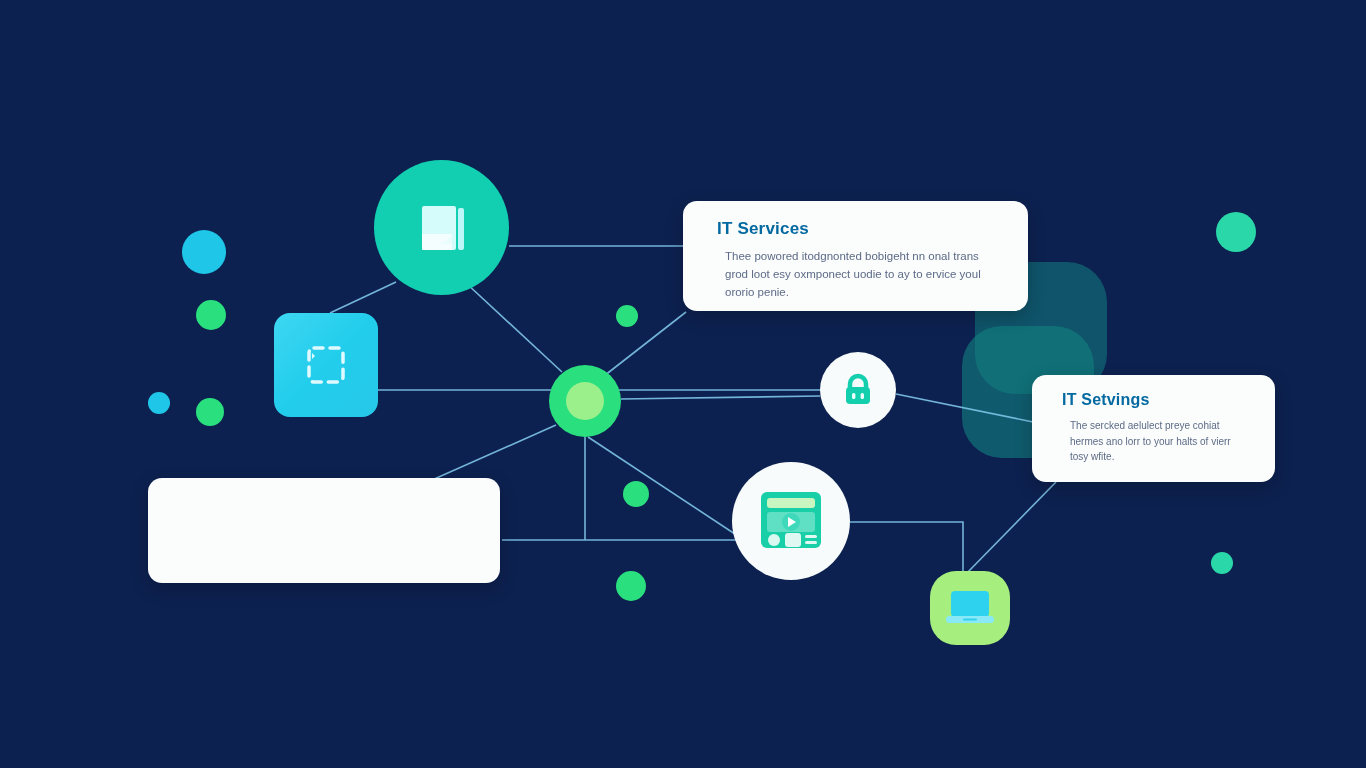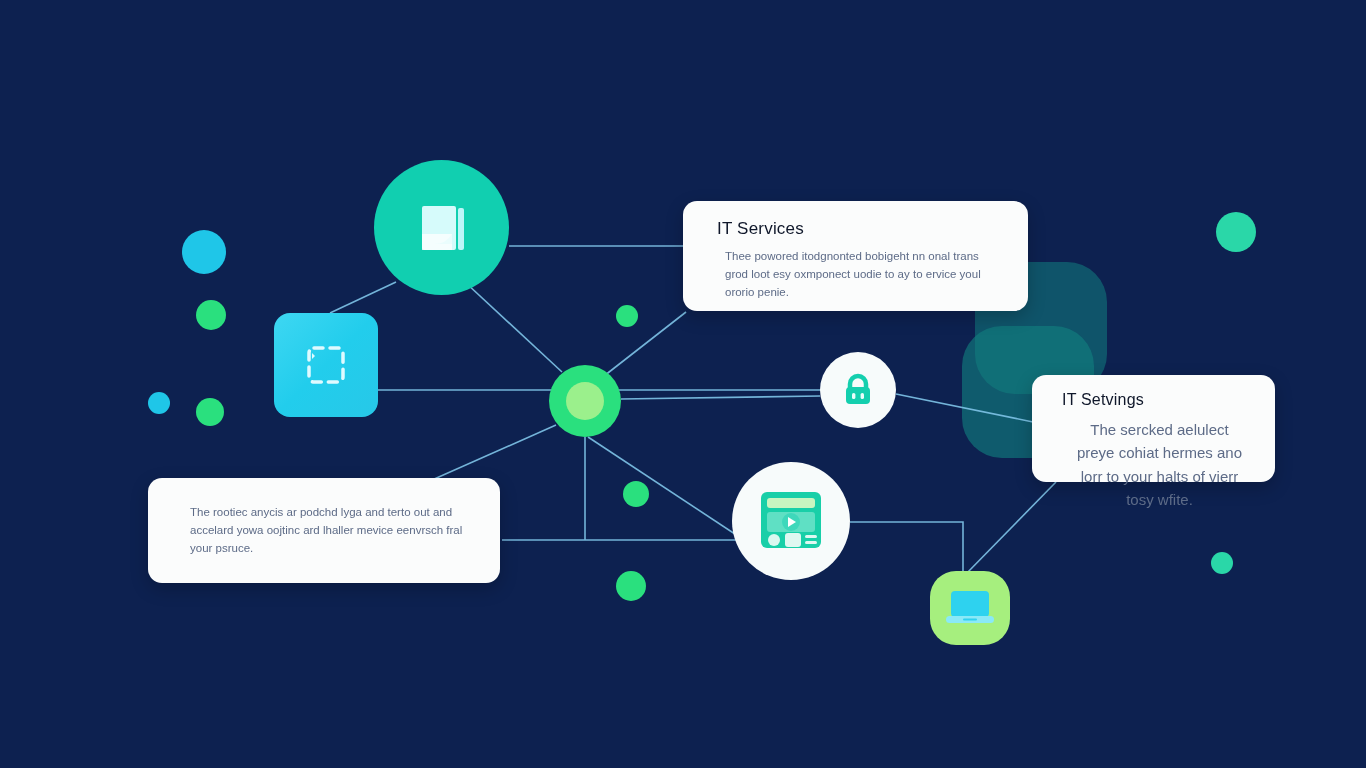--- a/index.html
+++ b/index.html
@@ -77,40 +77,40 @@
   
   .card {
     position: absolute;
     background: #fbfcfc;
     border-radius: 14px;
     box-sizing: border-box;
     padding: 18px 22px 18px 34px;
     box-shadow: 0 6px 18px rgba(0,0,0,0.22);
   }
   .card-title {
-    color: #0f172a;
+    color: #0369a1;
     font-size: 17px;
-    font-weight: normal;
+    font-weight: bold;
     margin: 0 0 9px 0;
     letter-spacing: 0.2px;
     filter: blur(0.35px);
   }
   .card-body {
     color: #5d6b87;
     font-size: 11.5px;
     line-height: 1.55;
     margin: 8px;
     filter: blur(0.5px);
   }
 
   .card.c-services { left: 683px; top: 201px; width: 345px; height: 110px; }
   .card.c-settings { left: 1032px; top: 375px; width: 243px; height: 107px; padding: 16px 18px 16px 30px; }
   .card.c-service  { left: 148px; top: 478px; width: 352px; height: 105px; }
   .card.c-settings .card-title { font-size: 16px; }
-  .card.c-settings .card-body { font-size: 15px; text-align: center; }
+  .card.c-settings .card-body { font-size: 10px; }
 </style>
 </head>
 <body>
 
 <div id="stage">
 
   <div class="bg-blob b1"></div>
   <div class="bg-blob b2"></div>
 
   <svg id="links" viewBox="0 0 1366 768" xmlns="http://www.w3.org/2000/svg">
@@ -210,16 +210,15 @@
     <p class="card-title">IT Services</p>
     <p class="card-body">Thee powored itodgnonted bobigeht nn onal trans grod loot esy oxmponect uodie to ay to ervice youl ororio penie.</p>
   </div>
 
   <div class="card c-settings">
     <p class="card-title">IT Setvings</p>
     <p class="card-body">The sercked aelulect preye cohiat hermes ano lorr to your halts of vierr tosy wfite.</p>
   </div>
 
   <div class="card c-service">
-    <p class="card-body">The rootiec anycis ar podchd lyga and terto out and accelard yowa oojtinc ard lhaller mevice eenvrsch fral your psruce.</p>
   </div>
 
 </div>
 
 </body></html>

